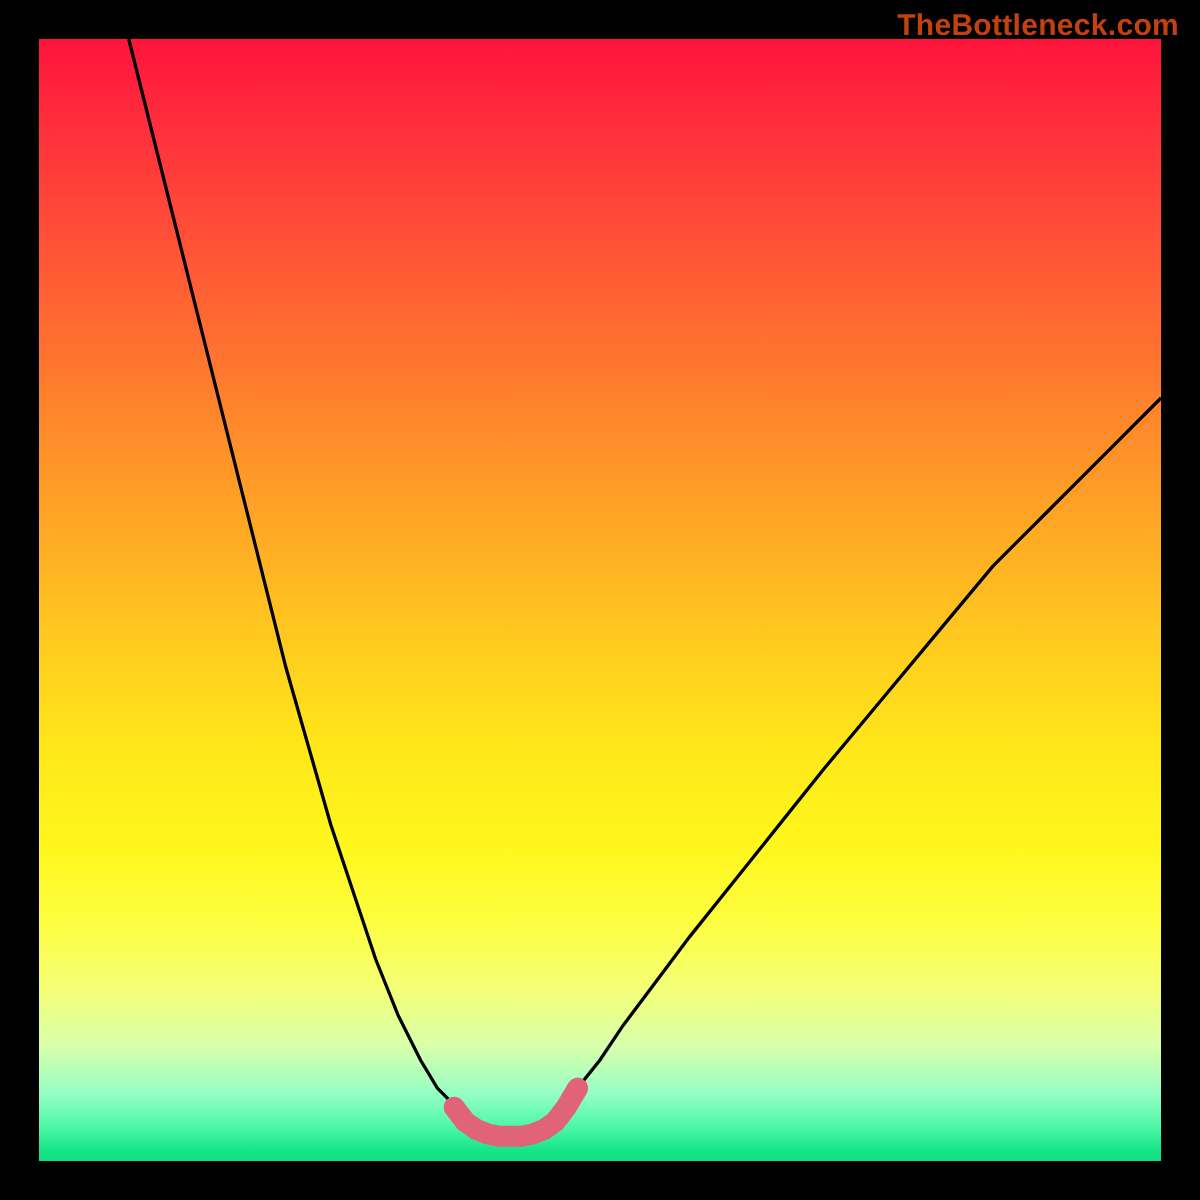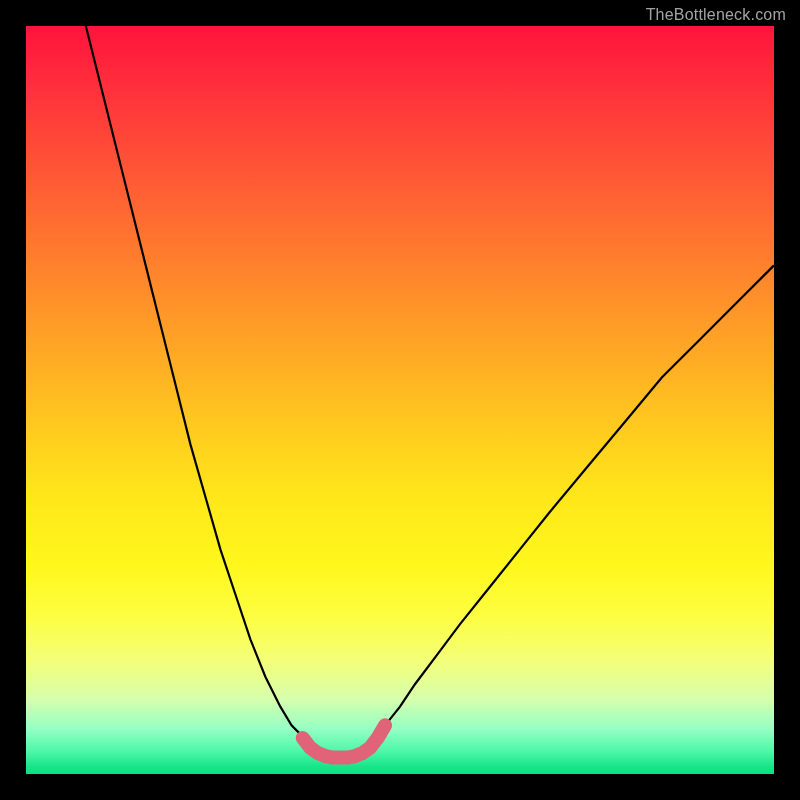--- a/index.html
+++ b/index.html
@@ -14,23 +14,23 @@
   .frame {
     position: relative;
     width: 800px;
     height: 800px;
     background: #000;
   }
   .watermark {
     position: absolute;
     top: 6px;
     right: 14px;
-    color: #a3a3a3;
-    font-size: 16px;
-    font-weight: 400;
+    color: #c2410c;
+    font-size: 20px;
+    font-weight: 700;
     letter-spacing: 0.2px;
     z-index: 10;
   }
   .plot {
     position: absolute;
     left: 26px;
     top: 26px;
     width: 748px;
     height: 748px;
     background: linear-gradient(to bottom,

